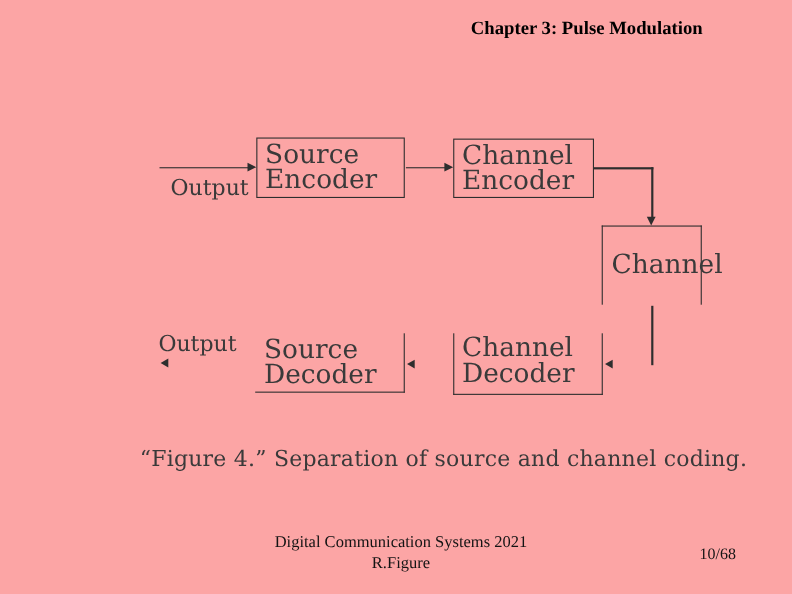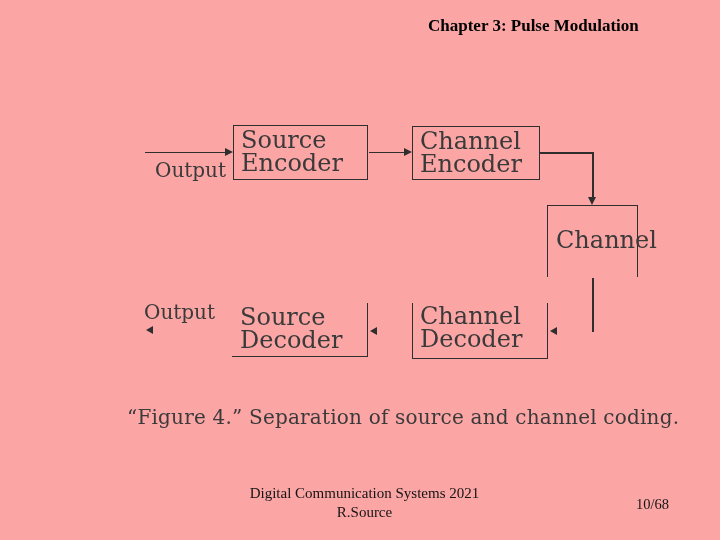--- a/index.html
+++ b/index.html
@@ -146,18 +146,18 @@
     <div>Decoder</div>
   </div>
 
   <div class="flow-label" style="left:144px; top:300px;">Output</div>
   <div class="arr arr-left" style="left:146px; top:325.5px;"></div>
 
   <div class="caption">“Figure 4.” Separation of source and channel coding.</div>
 
   <div class="footer">
     <div>Digital Communication Systems 2021</div>
-    <div>R.Source</div>
+    <div>R.Figure</div>
   </div>
 
   <div class="page-number">10/68</div>
 
 </div>
 
 </body></html>

